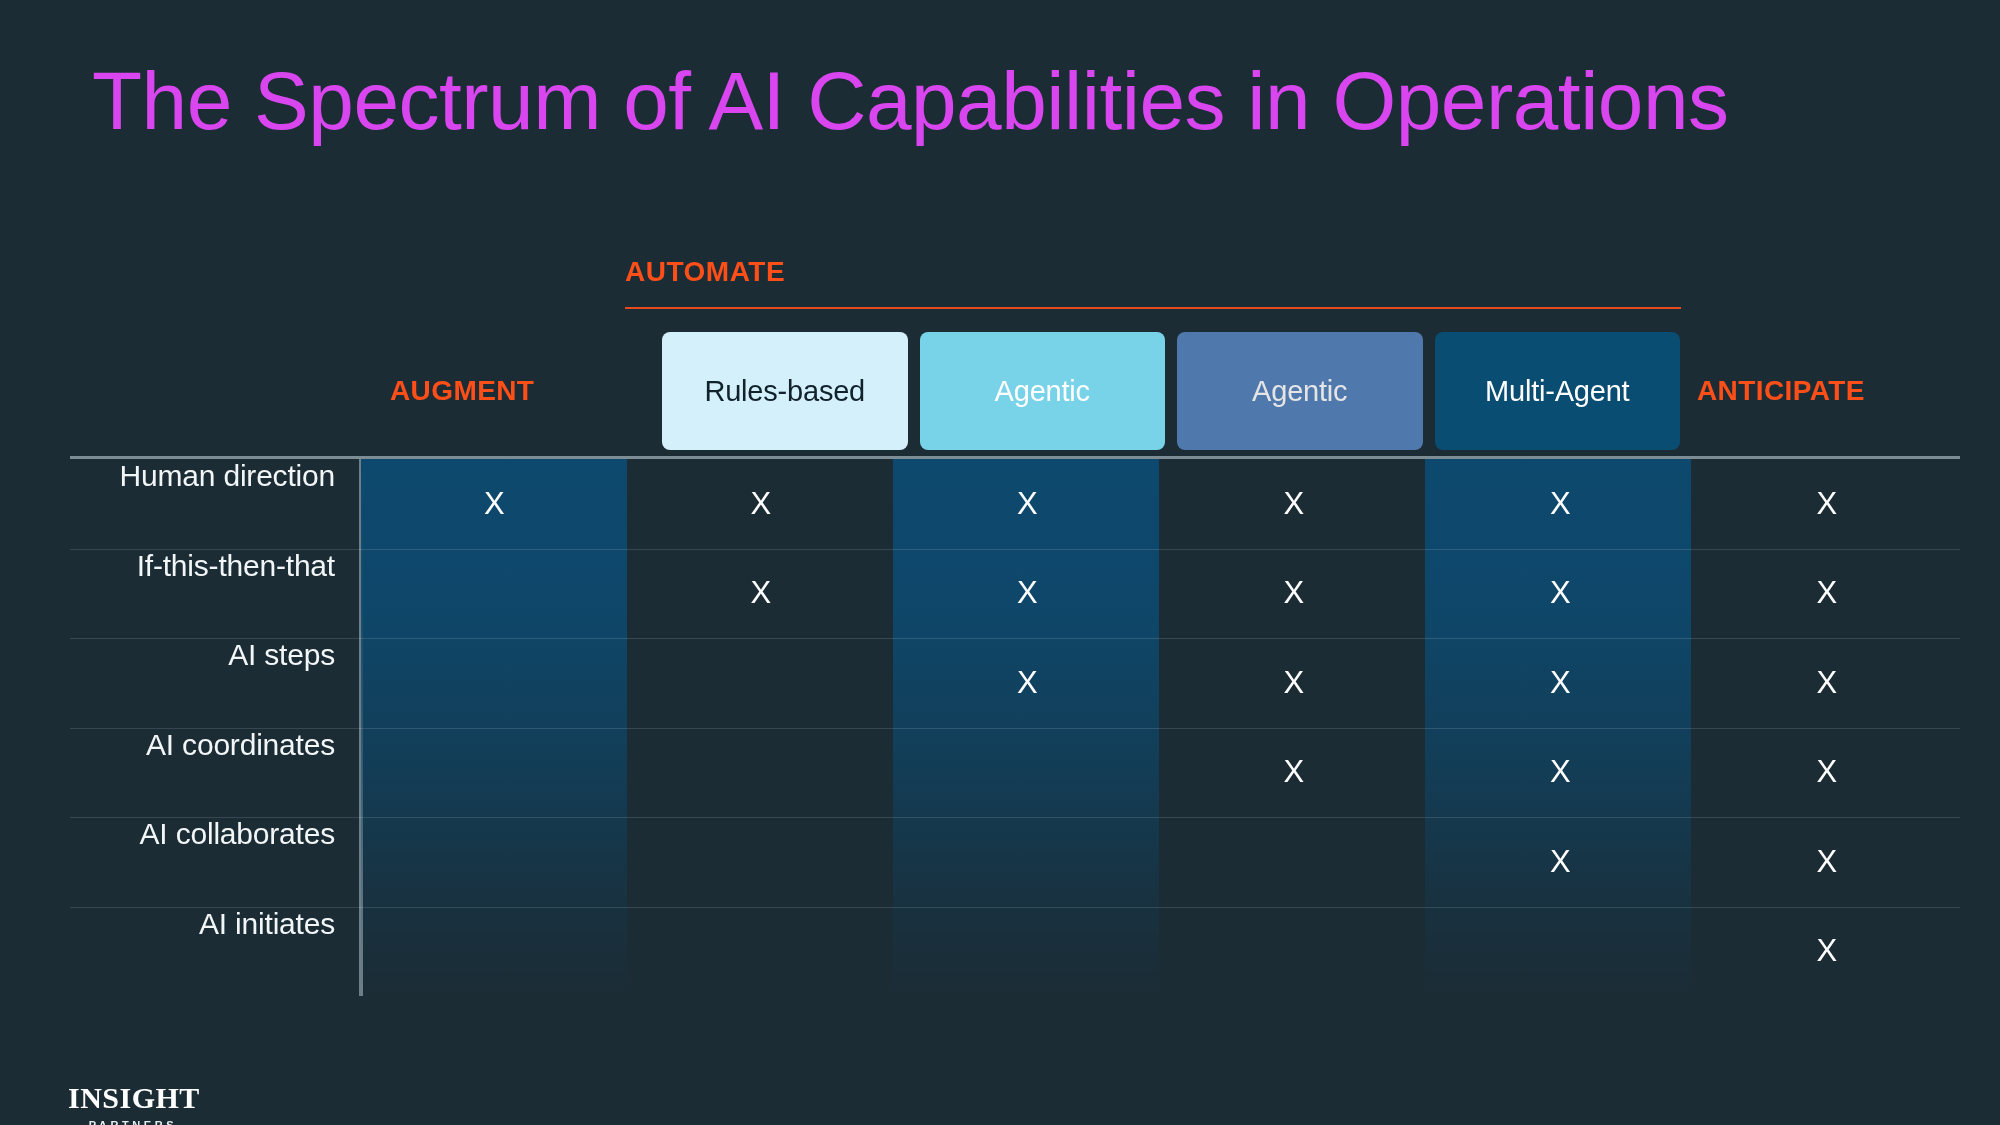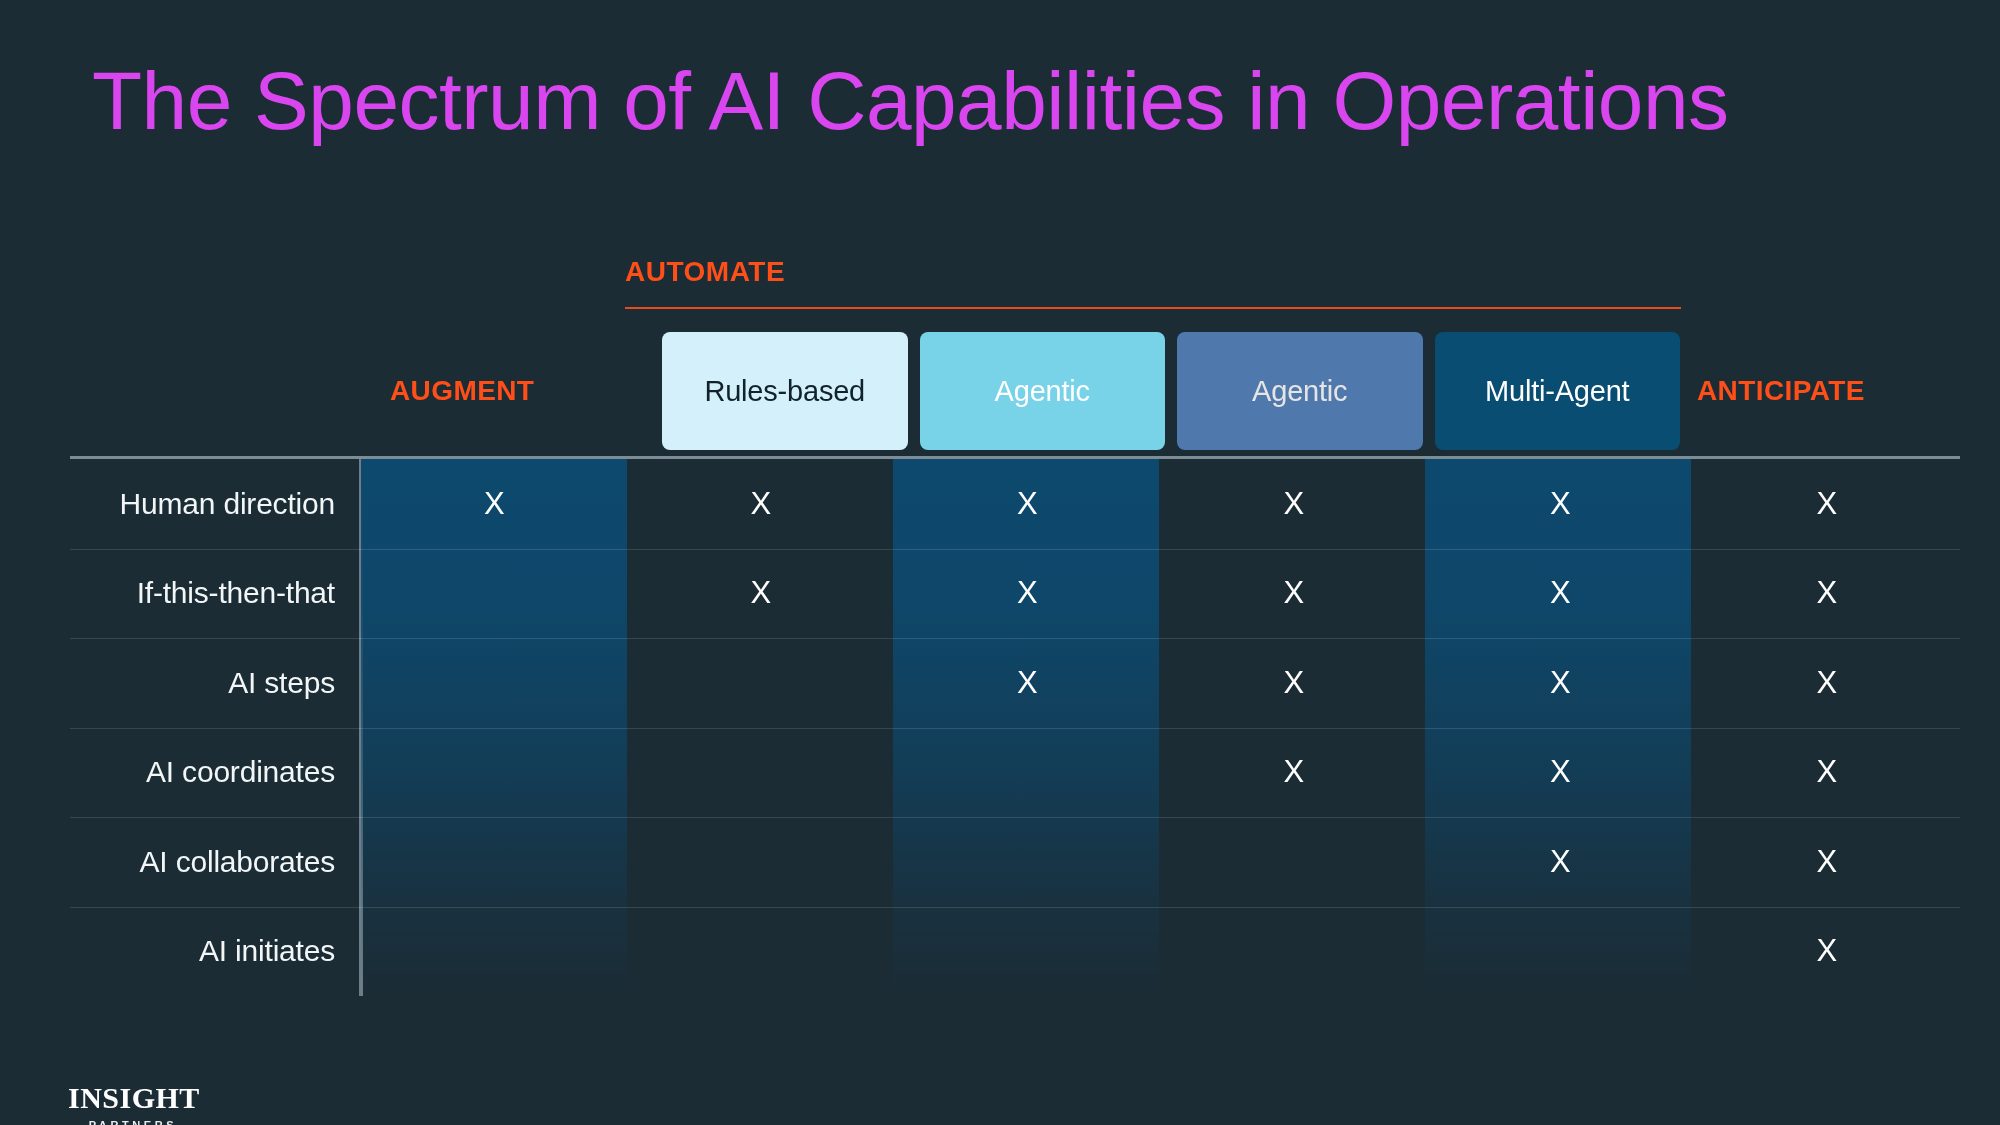--- a/index.html
+++ b/index.html
@@ -142,21 +142,21 @@
     position: absolute;
     left: 0; top: 0;
     width: 1890px;
     height: 537px;
     display: flex;
     flex-direction: column;
   }
   .mrow {
     flex: 1 1 0;
     display: flex;
-    align-items: center;
+    align-items: flex-start;
     position: relative;
   }
   .mrow + .mrow::before {
     content: "";
     position: absolute;
     left: 0; right: 0; top: 0;
     height: 1px;
     background: rgba(255,255,255,.13);
   }
   .rlabel {

